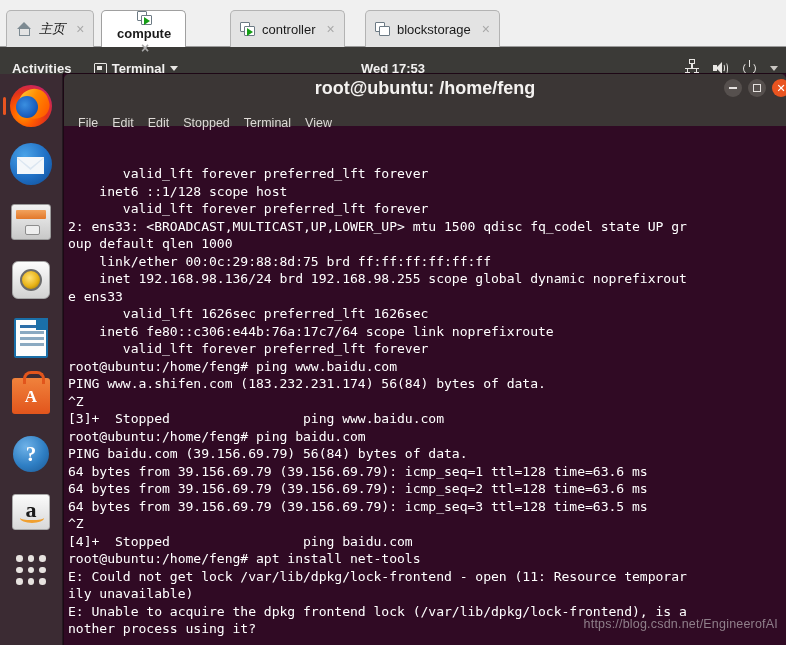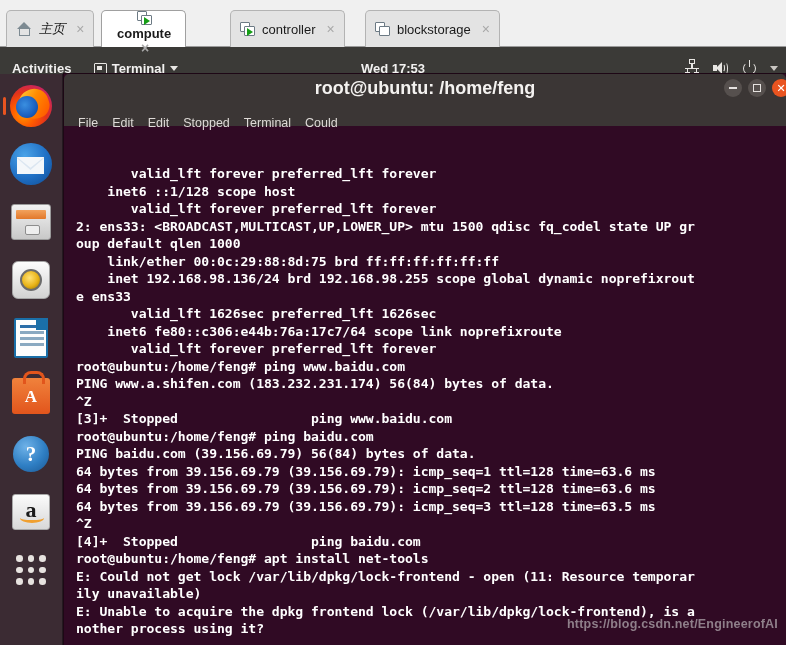--- a/index.html
+++ b/index.html
@@ -263,29 +263,28 @@
   #term-menu {
     height: 24px; background: #3b3635;
     display: flex; align-items: center; gap: 14px;
     padding-left: 14px;
     color: #dedad7; font-size: 12.5px;
   }
   #term-menu span { cursor: default; margin-top: 18px; }
   #term-body {
     position: relative;
     height: 519px;
-    padding: 4px 2px 0 12px;
+    padding: 4px 2px 0 4px;
     font-family: "DejaVu Sans Mono", "Liberation Mono", monospace;
     font-size: 13.1px;
     line-height: 17.5px;
     color: #ffffff;
     white-space: pre;
     overflow: hidden;
     letter-spacing: -0.05px;
-    font-weight: bold;
   }
   #term-body .line { height: 17.5px; }
   #watermark {
     position: absolute; right: 8px; bottom: 12px;
     color: #8f7f8a; font-size: 12.5px;
     font-family: "Liberation Sans", sans-serif;
     letter-spacing: .2px;
   }
 </style>
 </head>
@@ -427,21 +426,21 @@
         </span>
     </span>
   </div>
 
   <div id="term-menu">
     <span>File</span>
     <span>Edit</span>
     <span>Edit</span>
     <span>Stopped</span>
     <span>Terminal</span>
-    <span>Could</span>
+    <span>View</span>
   </div>
 
   <div id="term-body">
     <div id="term-lines"><div class="line">       valid_lft forever preferred_lft forever</div><div class="line">    inet6 ::1/128 scope host</div><div class="line">       valid_lft forever preferred_lft forever</div><div class="line">2: ens33: &lt;BROADCAST,MULTICAST,UP,LOWER_UP&gt; mtu 1500 qdisc fq_codel state UP gr</div><div class="line">oup default qlen 1000</div><div class="line">    link/ether 00:0c:29:88:8d:75 brd ff:ff:ff:ff:ff:ff</div><div class="line">    inet 192.168.98.136/24 brd 192.168.98.255 scope global dynamic noprefixrout</div><div class="line">e ens33</div><div class="line">       valid_lft 1626sec preferred_lft 1626sec</div><div class="line">    inet6 fe80::c306:e44b:76a:17c7/64 scope link noprefixroute</div><div class="line">       valid_lft forever preferred_lft forever</div><div class="line">root@ubuntu:/home/feng# ping www.baidu.com</div><div class="line">PING www.a.shifen.com (183.232.231.174) 56(84) bytes of data.</div><div class="line">^Z</div><div class="line">[3]+  Stopped                 ping www.baidu.com</div><div class="line">root@ubuntu:/home/feng# ping baidu.com</div><div class="line">PING baidu.com (39.156.69.79) 56(84) bytes of data.</div><div class="line">64 bytes from 39.156.69.79 (39.156.69.79): icmp_seq=1 ttl=128 time=63.6 ms</div><div class="line">64 bytes from 39.156.69.79 (39.156.69.79): icmp_seq=2 ttl=128 time=63.6 ms</div><div class="line">64 bytes from 39.156.69.79 (39.156.69.79): icmp_seq=3 ttl=128 time=63.5 ms</div><div class="line">^Z</div><div class="line">[4]+  Stopped                 ping baidu.com</div><div class="line">root@ubuntu:/home/feng# apt install net-tools</div><div class="line">E: Could not get lock /var/lib/dpkg/lock-frontend - open (11: Resource temporar</div><div class="line">ily unavailable)</div><div class="line">E: Unable to acquire the dpkg frontend lock (/var/lib/dpkg/lock-frontend), is a</div><div class="line">nother process using it?</div></div>
     
     <div id="watermark">https://blog.csdn.net/EngineerofAI</div>
   </div>
 
 </div>
 

